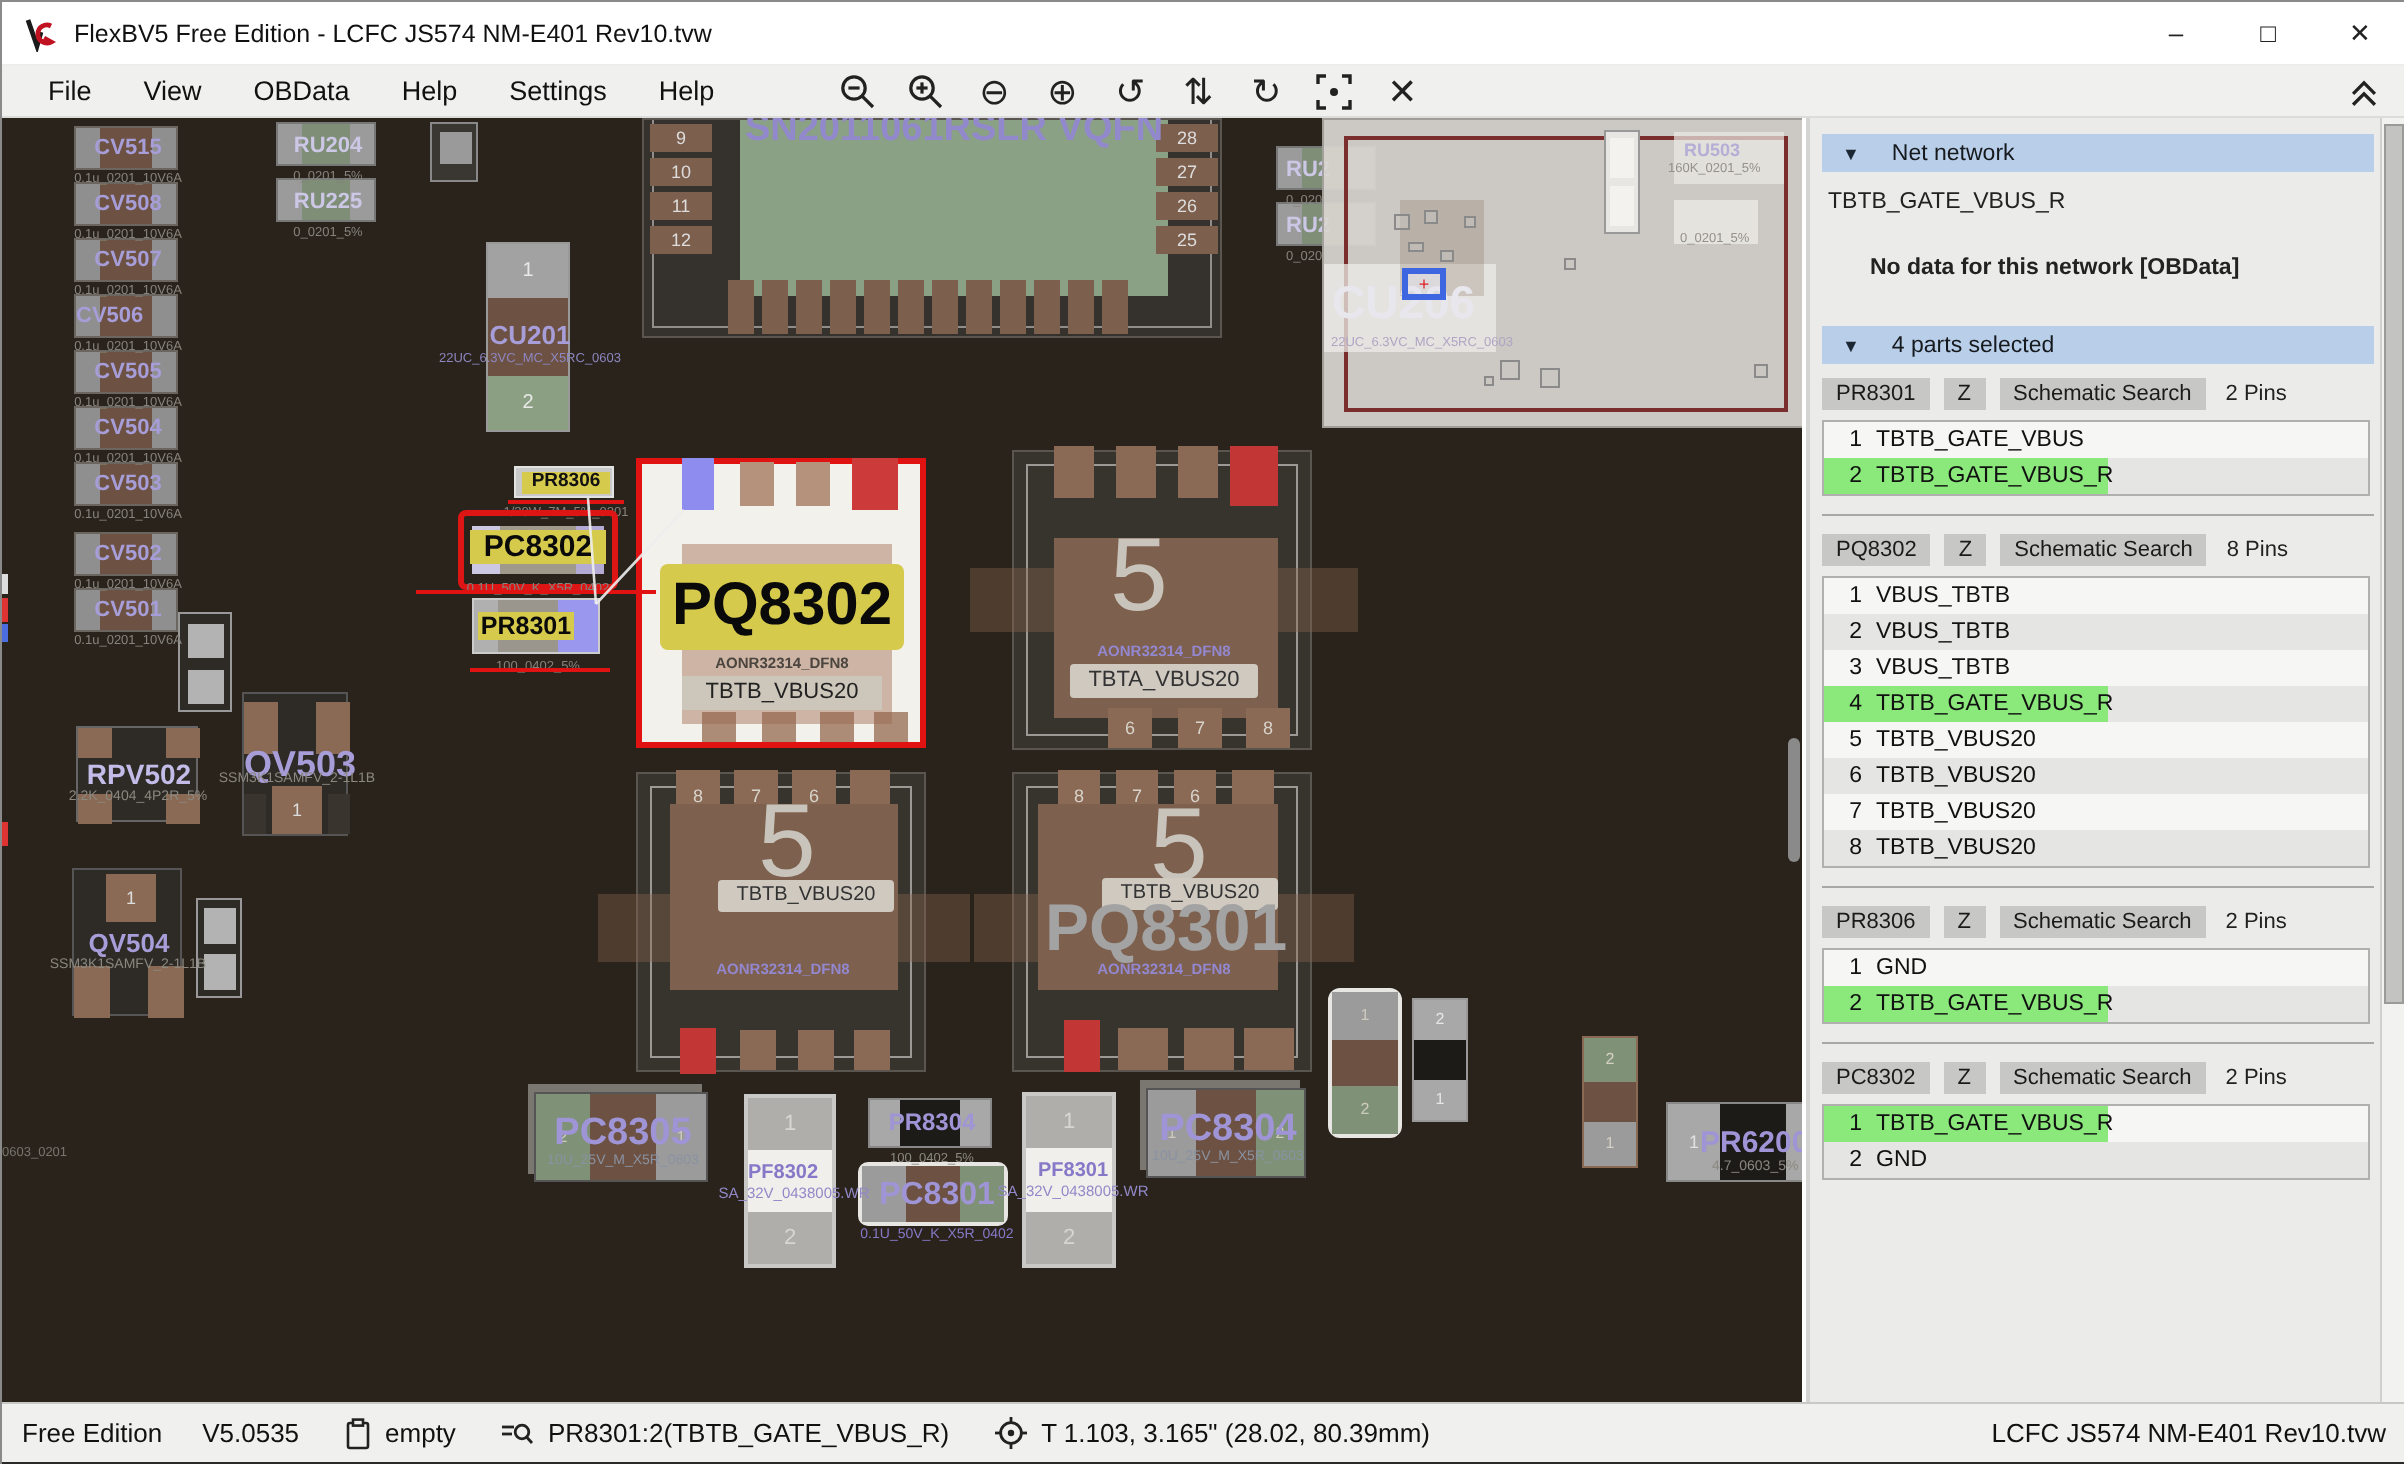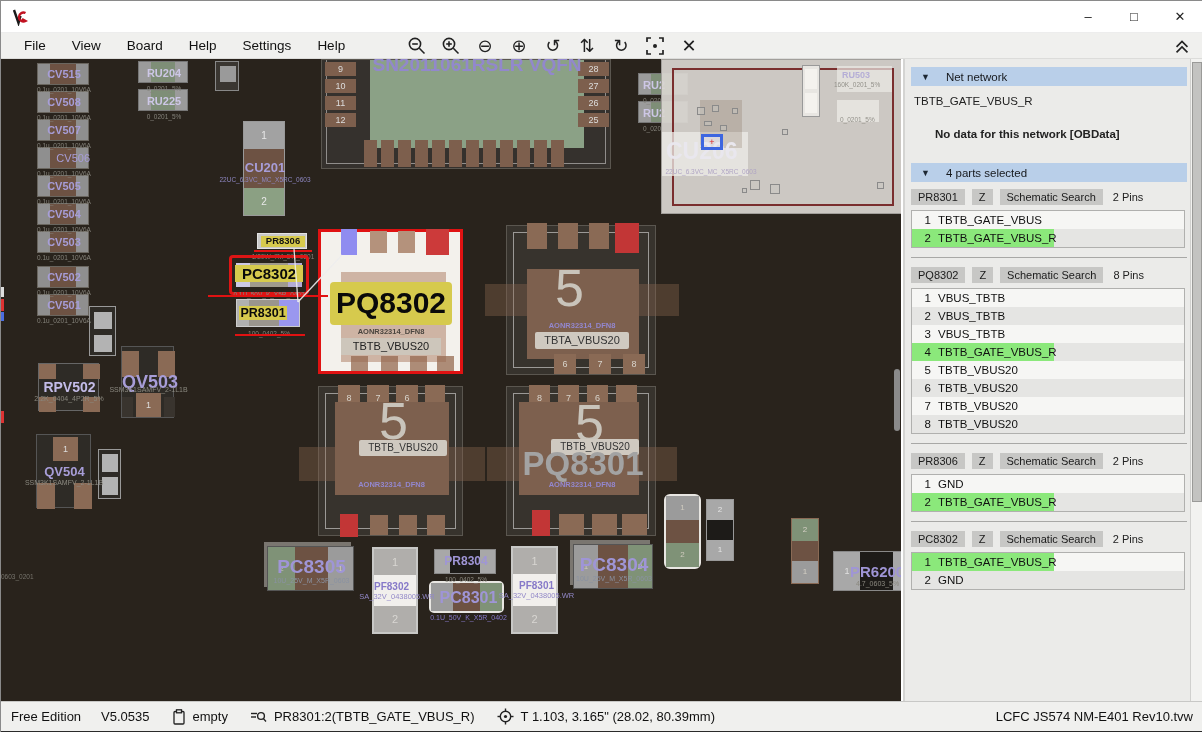--- a/index.html
+++ b/index.html
@@ -63,32 +63,33 @@
 
 <div class="window">
 
   <div class="titlebar">
     <span style="display:flex;">
       <svg width="18" height="18" viewBox="0 0 18 18">
         <path d="M3,2 L7.5,15 L9.5,8" fill="none" stroke="#1a1a1a" stroke-width="2.4"></path>
         <path d="M14.5,5 A4.5,4.5 0 1 0 14.5,13 L11,11" fill="none" stroke="#c11221" stroke-width="2.4"></path>
       </svg>
     </span>
+    <span class="title">FlexBV5 Free Edition - LCFC JS574 NM-E401 Rev10.tvw</span>
     <div class="win-btns">
       <span class="win-btn">–</span>
       <span class="win-btn">□</span>
       <span class="win-btn">✕</span>
     </div>
   </div>
 
   <div class="menubar">
     <div id="menu-items" style="display:flex;">
         <div class="menu-item">File</div>
         <div class="menu-item">View</div>
-        <div class="menu-item">Board</div>
+        <div class="menu-item">OBData</div>
         <div class="menu-item">Help</div>
         <div class="menu-item">Settings</div>
         <div class="menu-item">Help</div>
       </div>
     <div class="toolbar" id="toolbar">
         <span class="tbi">
           <svg width="22" height="22" viewBox="0 0 22 22" fill="none" stroke="#222" stroke-width="1.6">
             <circle cx="9" cy="9" r="5.6"></circle>
             <line x1="13.3" y1="13.3" x2="18.5" y2="18.5"></line>
             <line x1="6.2" y1="9" x2="11.8" y2="9"></line>
@@ -187,21 +188,21 @@
         </div>
         <div class="abs ctext" style="left: 0px; top: 4px; font-size: 11px; color: rgb(167, 157, 216); font-weight: 700; text-align: center; z-index: 3; width: 52px;">CV507</div>
         <div class="abs ctext" style="left: -10px; top: 22px; font-size: 6.5px; color: rgb(133, 131, 123); font-weight: 400; text-align: center; z-index: 3; width: 72px;">0.1u_0201_10V6A</div>
       </div>
       <div class="comp" style="left: 36px; top: 88px; width: 52px; height: 22px; background: rgb(53, 49, 43); border: 1px solid rgb(106, 102, 95);">
         <div class="abs bands" style="inset: 0px;">
           <div class="band" style="background: rgb(143, 143, 143); flex: 0 0 12px;"></div>
           <div class="band" style="background: rgb(109, 82, 67); flex: 1 1 auto;"></div>
           <div class="band" style="background: rgb(143, 143, 143); flex: 0 0 12px;"></div>
         </div>
-        <div class="abs ctext" style="left: 0px; top: 4px; font-size: 11px; color: rgb(167, 157, 216); font-weight: 400; text-align: right; z-index: 3; width: 52px;">CV506</div>
+        <div class="abs ctext" style="left: 0px; top: 4px; font-size: 11px; color: rgb(167, 157, 216); font-weight: 700; text-align: left; z-index: 3; width: 52px;">CV506</div>
         <div class="abs ctext" style="left: -10px; top: 22px; font-size: 6.5px; color: rgb(133, 131, 123); font-weight: 400; text-align: center; z-index: 3; width: 72px;">0.1u_0201_10V6A</div>
       </div>
       <div class="comp" style="left: 36px; top: 116px; width: 52px; height: 22px; background: rgb(53, 49, 43); border: 1px solid rgb(106, 102, 95);">
         <div class="abs bands" style="inset: 0px;">
           <div class="band" style="background: rgb(143, 143, 143); flex: 0 0 12px;"></div>
           <div class="band" style="background: rgb(109, 82, 67); flex: 1 1 auto;"></div>
           <div class="band" style="background: rgb(143, 143, 143); flex: 0 0 12px;"></div>
         </div>
         <div class="abs ctext" style="left: 0px; top: 4px; font-size: 11px; color: rgb(167, 157, 216); font-weight: 700; text-align: center; z-index: 3; width: 52px;">CV505</div>
         <div class="abs ctext" style="left: -10px; top: 22px; font-size: 6.5px; color: rgb(133, 131, 123); font-weight: 400; text-align: center; z-index: 3; width: 72px;">0.1u_0201_10V6A</div>

